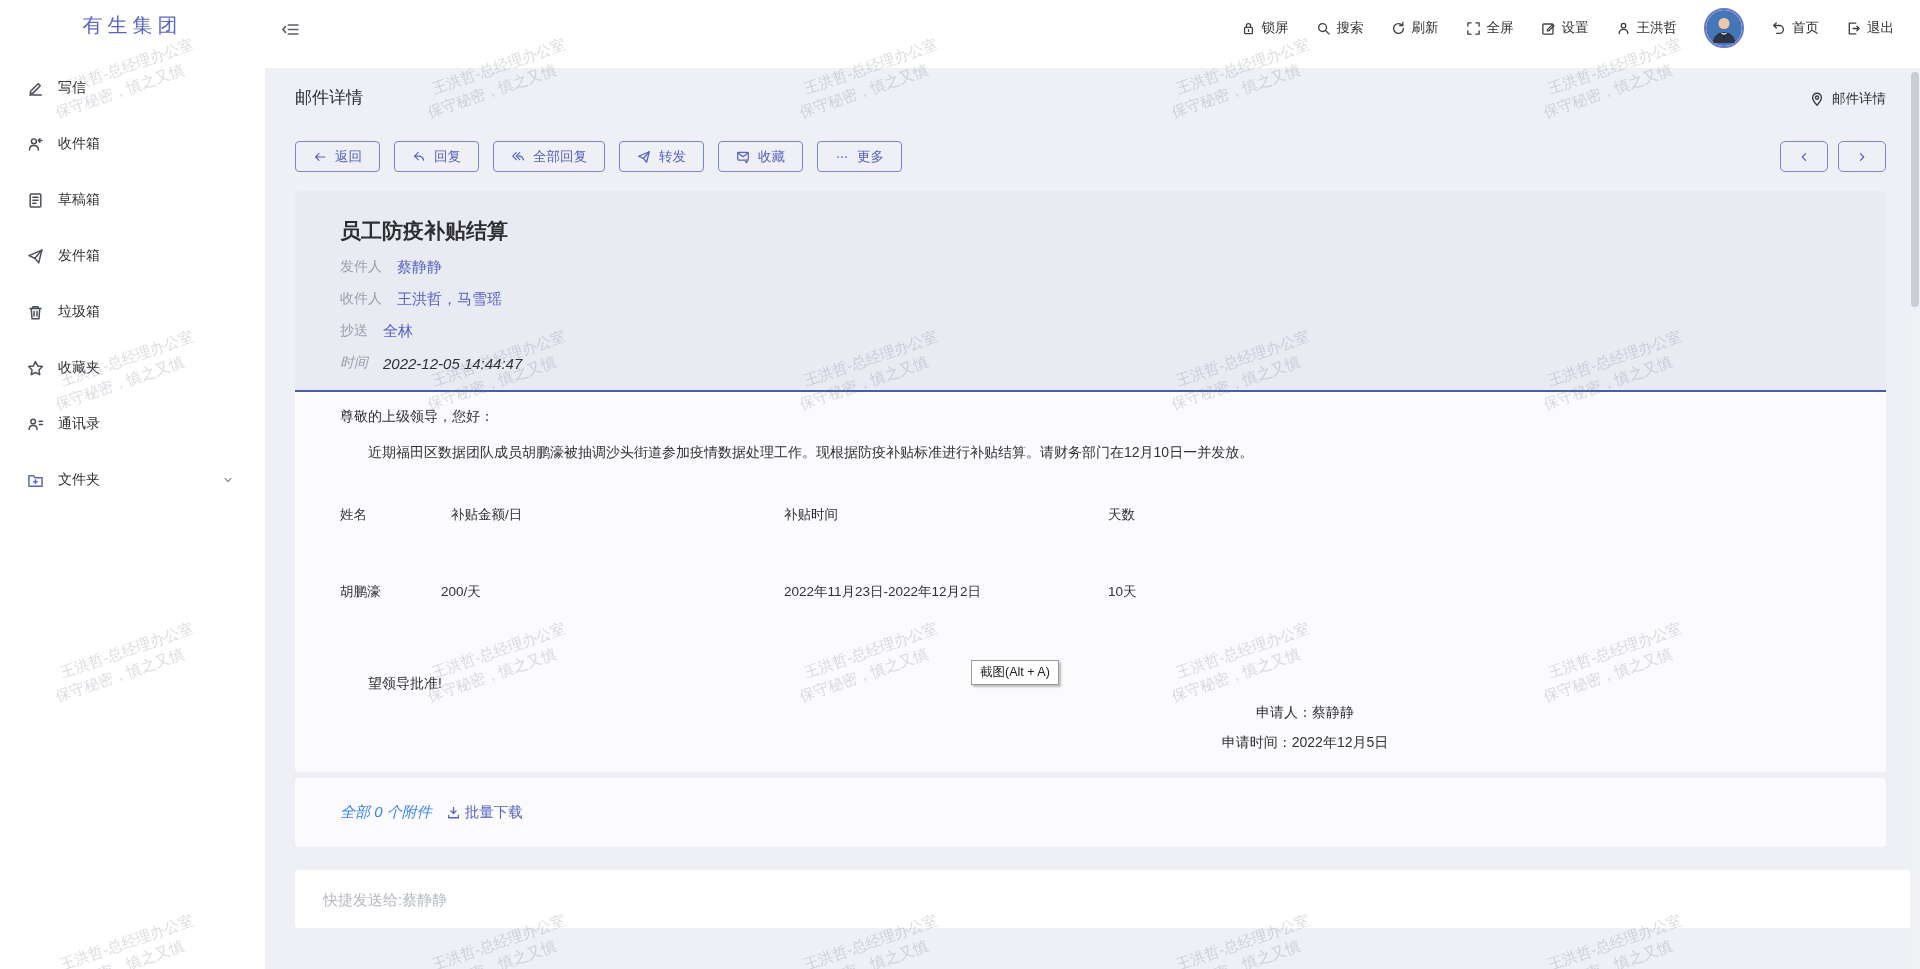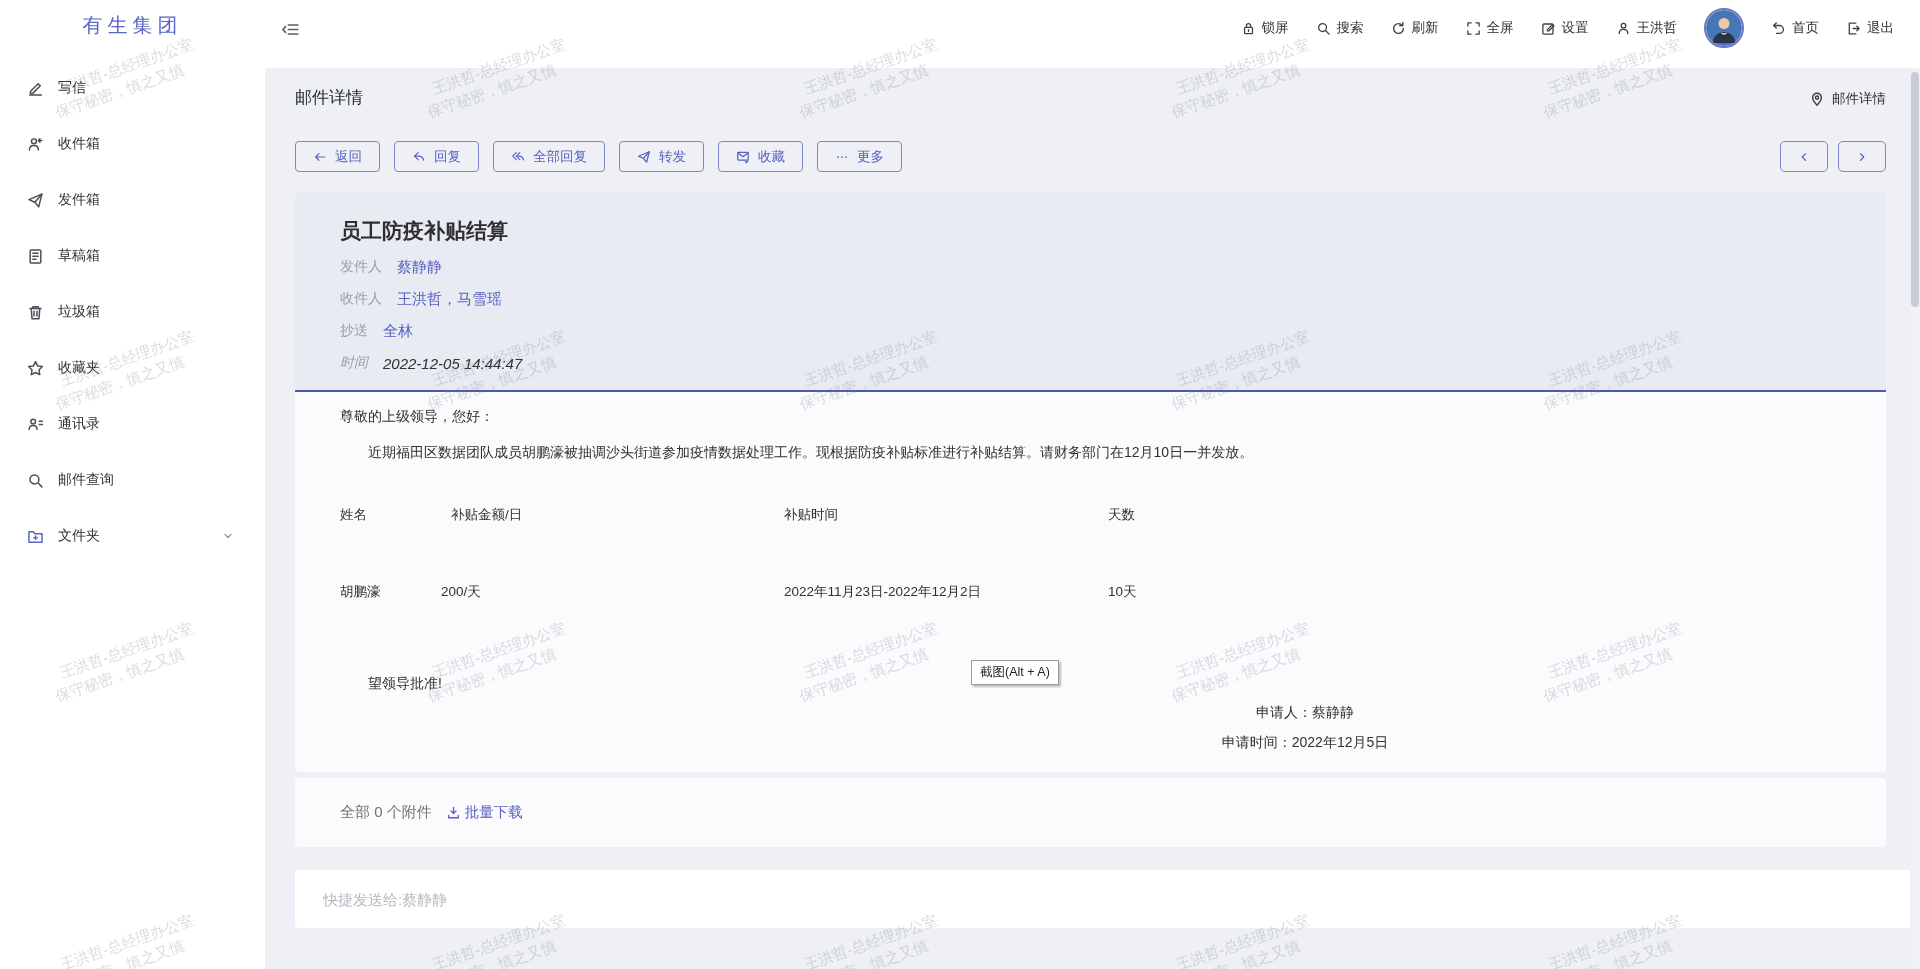--- a/index.html
+++ b/index.html
@@ -52,21 +52,21 @@
 
   .body-text{position:absolute;font-size:14px;color:#303133;white-space:nowrap;}
   .cell{position:absolute;font-size:13.5px;color:#303133;white-space:nowrap;}
   .sign-line{position:absolute;width:300px;text-align:center;font-size:14px;color:#303133;}
 
   .tooltip{position:absolute;left:971px;top:660px;background:#ffffff;border:1px solid #9b9b9b;
            box-shadow:1.5px 1.5px 2px rgba(0,0,0,.25);padding:3px 8px;font-size:12.5px;color:#222;z-index:50;}
 
   .attach-bar{position:absolute;left:295px;top:778px;width:1591px;height:69px;background:#fbfbfd;
               border-radius:4px;display:flex;align-items:center;padding-left:45px;box-sizing:border-box;}
-  .attach-sum{font-size:15px;color:#737373;}
+  .attach-sum{font-size:15px;color:#3b82f6;font-style:italic;}
   .link{display:flex;align-items:center;gap:4px;color:#5661c1;font-size:14.5px;cursor:pointer;margin-left:14px;}
 
   .quick-bar{position:absolute;left:295px;top:870px;width:1877px;height:58px;background:#ffffff;
              border-radius:4px;display:flex;align-items:center;box-sizing:border-box;padding:0 24px 0 26px;}
   .quick-input{flex:1;border:none;outline:none;background:transparent;font-size:15px;color:#303133;
                font-family:"Liberation Sans","DejaVu Sans",sans-serif;}
   .quick-input::placeholder{color:#b4b8bf;}
   .send-link{display:flex;align-items:flex-end;gap:6px;color:#5661c1;font-size:15px;cursor:pointer;}
 
   
@@ -222,64 +222,56 @@
       <span class="icw">
           <svg class="ic" width="17" height="17">
             <use href="#i-inbox-person"></use>
           </svg>
         </span>
       <span>收件箱</span>
     </div>
     <div class="side-item">
       <span class="icw">
           <svg class="ic" width="17" height="17">
+            <use href="#i-doc"></use>
+          </svg>
+        </span>
+      <span>草稿箱</span>
+    </div>
+    <div class="side-item">
+      <span class="icw">
+          <svg class="ic" width="17" height="17">
             <use href="#i-plane"></use>
           </svg>
         </span>
       <span>发件箱</span>
     </div>
     <div class="side-item">
       <span class="icw">
           <svg class="ic" width="17" height="17">
-            <use href="#i-doc"></use>
-          </svg>
-        </span>
-      <span>草稿箱</span>
+            <use href="#i-trash"></use>
+          </svg>
+        </span>
+      <span>垃圾箱</span>
     </div>
     <div class="side-item">
       <span class="icw">
           <svg class="ic" width="17" height="17">
-            <use href="#i-trash"></use>
-          </svg>
-        </span>
-      <span>垃圾箱</span>
+            <use href="#i-star"></use>
+          </svg>
+        </span>
+      <span>收藏夹</span>
     </div>
     <div class="side-item">
       <span class="icw">
           <svg class="ic" width="17" height="17">
-            <use href="#i-star"></use>
-          </svg>
-        </span>
-      <span>收藏夹</span>
-    </div>
-    <div class="side-item">
-      <span class="icw">
-          <svg class="ic" width="17" height="17">
             <use href="#i-contacts"></use>
           </svg>
         </span>
       <span>通讯录</span>
-    </div>
-    <div class="side-item">
-      <span class="icw">
-          <svg class="ic" width="17" height="17">
-            <use href="#i-search"></use>
-          </svg>
-        </span>
-      <span>邮件查询</span>
     </div>
     <div class="side-item folder">
       <span class="icw">
           <svg class="ic" width="17" height="17">
             <use href="#i-folder-plus"></use>
           </svg>
         </span>
       <span>文件夹</span>
       <span class="chev">
           <svg class="ic" width="14" height="14">

